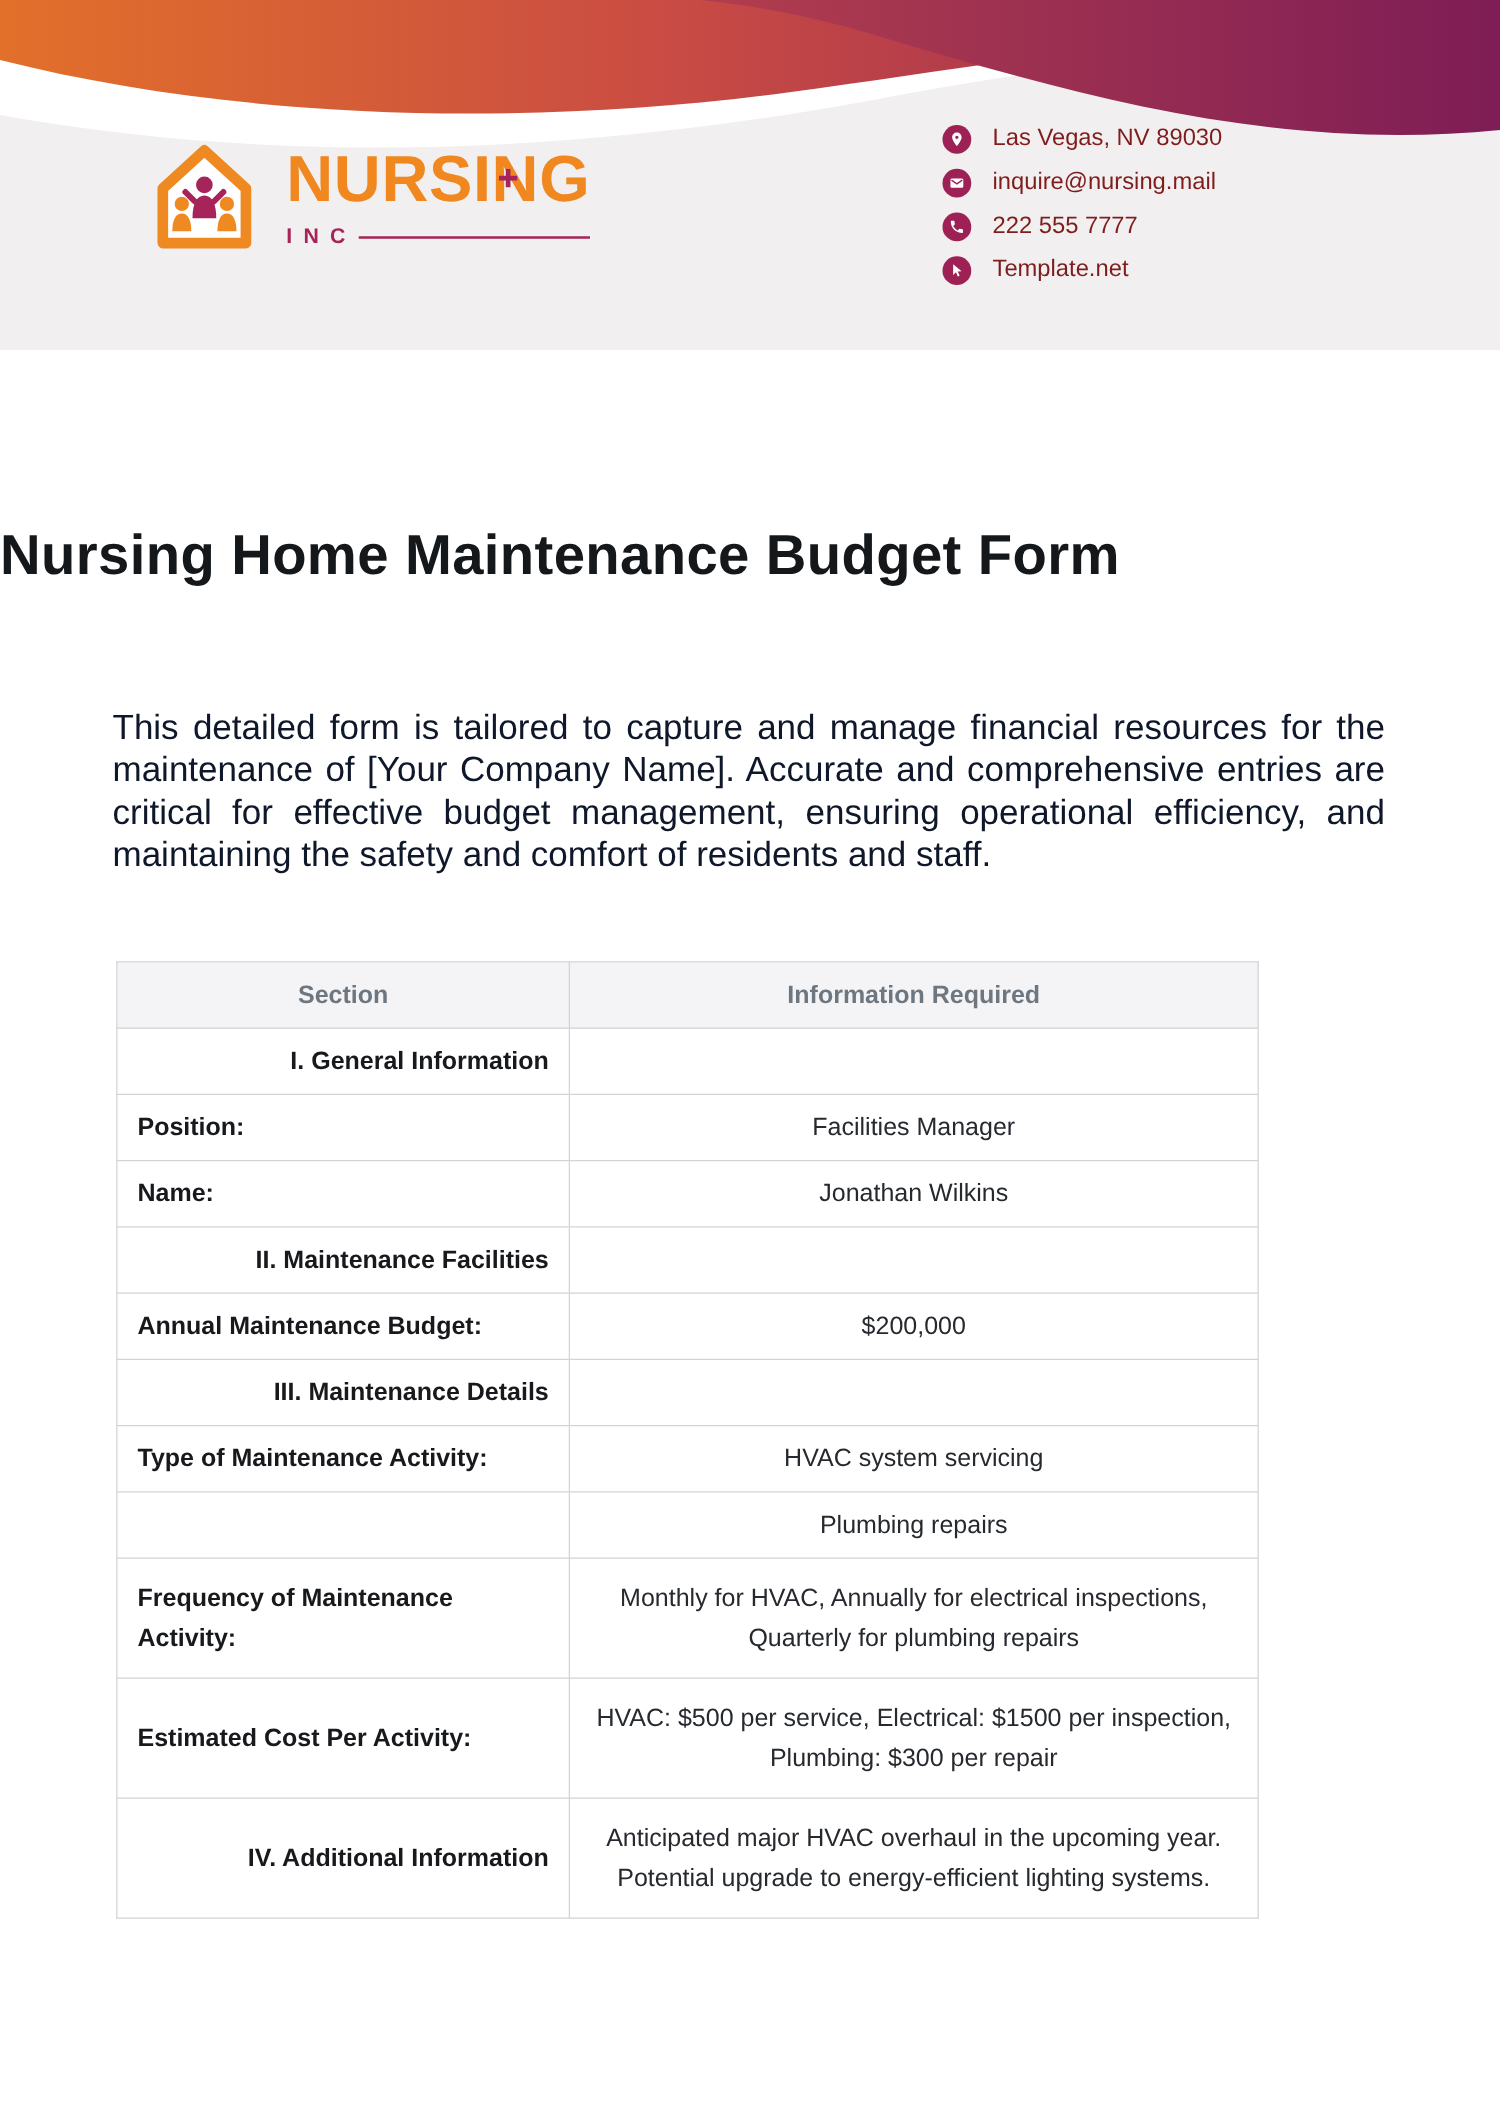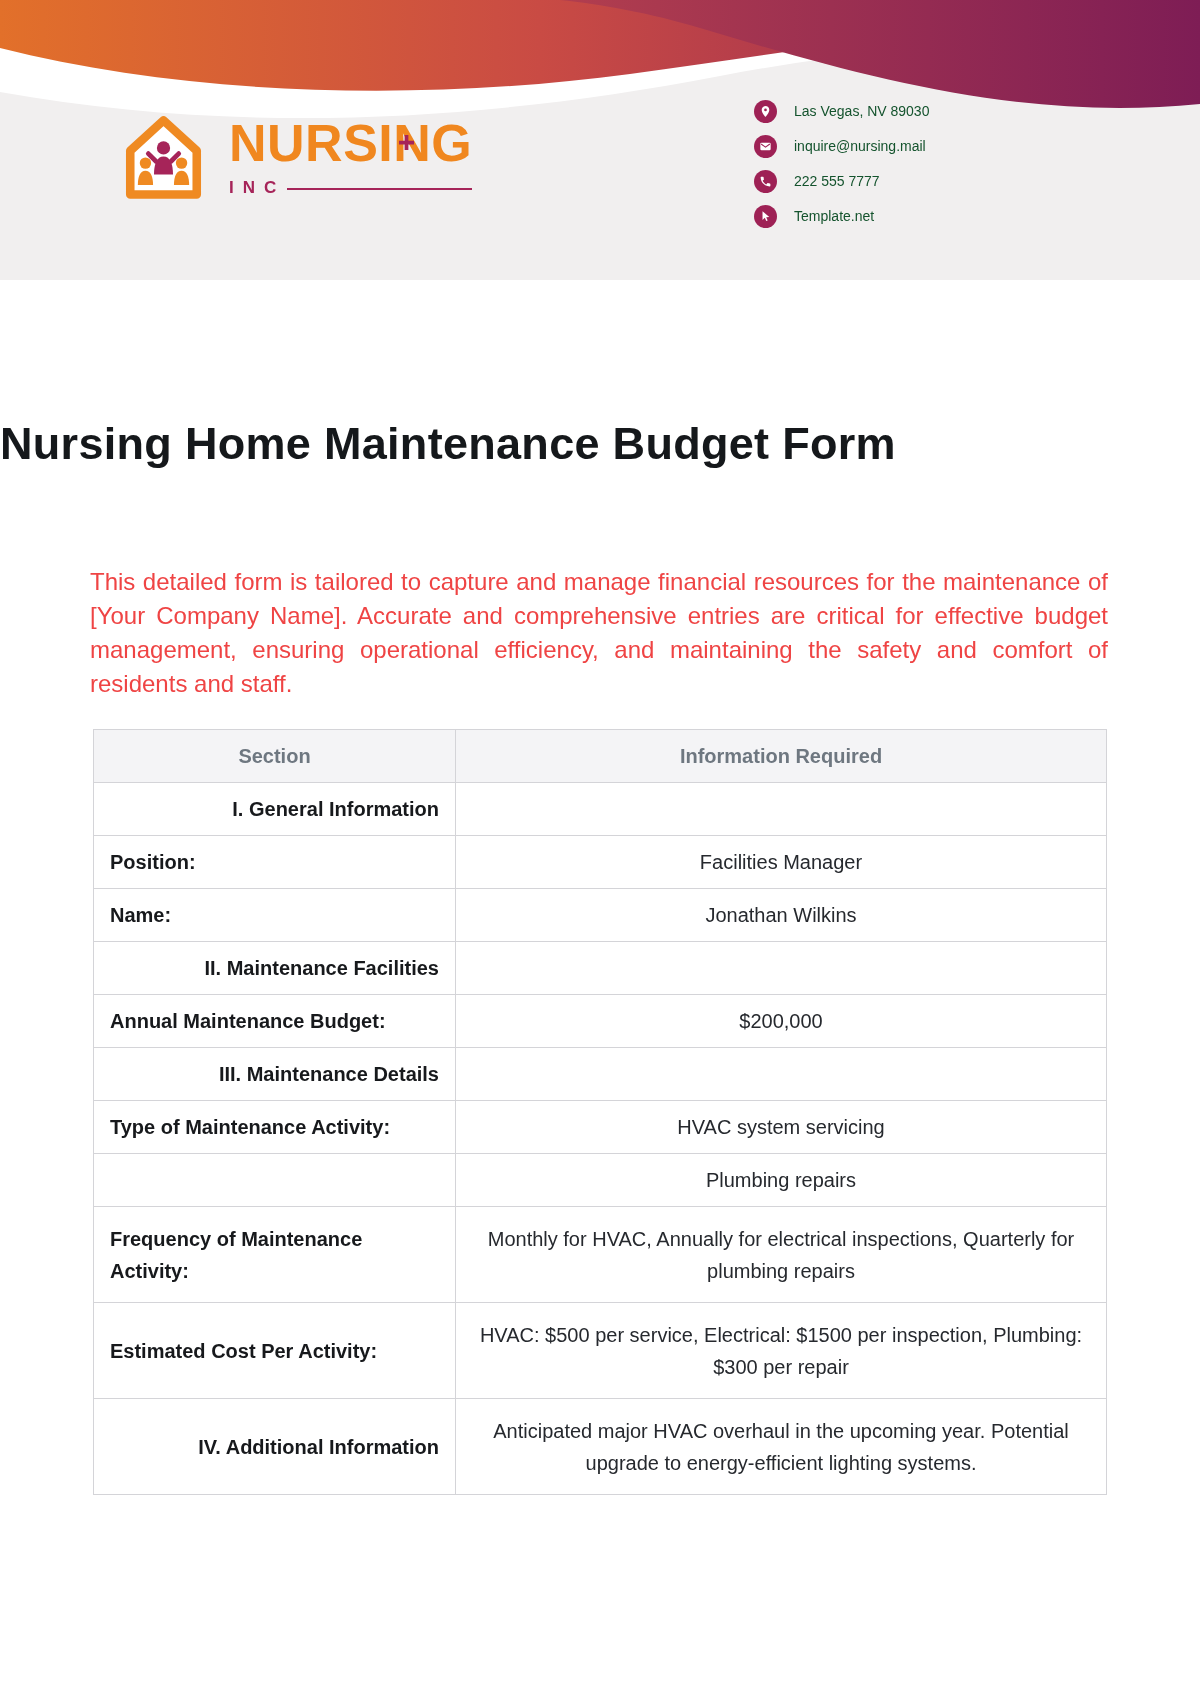--- a/index.html
+++ b/index.html
@@ -64,43 +64,43 @@
     gap: 12px;
   }
   .contact { display: flex; align-items: center; gap: 17px; }
   .contact-icon {
     width: 23px; height: 23px;
     border-radius: 50%;
     background: #9E2155;
     display: flex; align-items: center; justify-content: center;
     flex: none;
   }
-  .contact-text { color: #14532d; font-size: 14px; line-height: 1.2; }
+  .contact-text { color: #7f1d1d; font-size: 19px; line-height: 1.2; }
 
   
   .doc-title {
     margin-top: 133px;
     font-size: 45px;
     font-weight: 800;
     color: #15181B;
     letter-spacing: 0.3px;
   }
 
   .intro {
     margin: 95px 92px 0 90px;
-    font-size: 24px;
+    font-size: 28px;
     line-height: 34px;
     text-align: justify;
-    color: #ef4444;
+    color: #0f172a;
   }
 
   
   .budget-table {
-    width: 1014px;
-    margin: 28px 0 0 93px;
+    width: 914px;
+    margin: 68px 0 0 93px;
     border-collapse: collapse;
     table-layout: fixed;
     font-size: 20px;
   }
   .col-section { width: 362px; }
   .budget-table th, .budget-table td {
     border: 1px solid #D4D4D8;
     padding: 10px 16px;
     line-height: 32px;
     vertical-align: middle;

